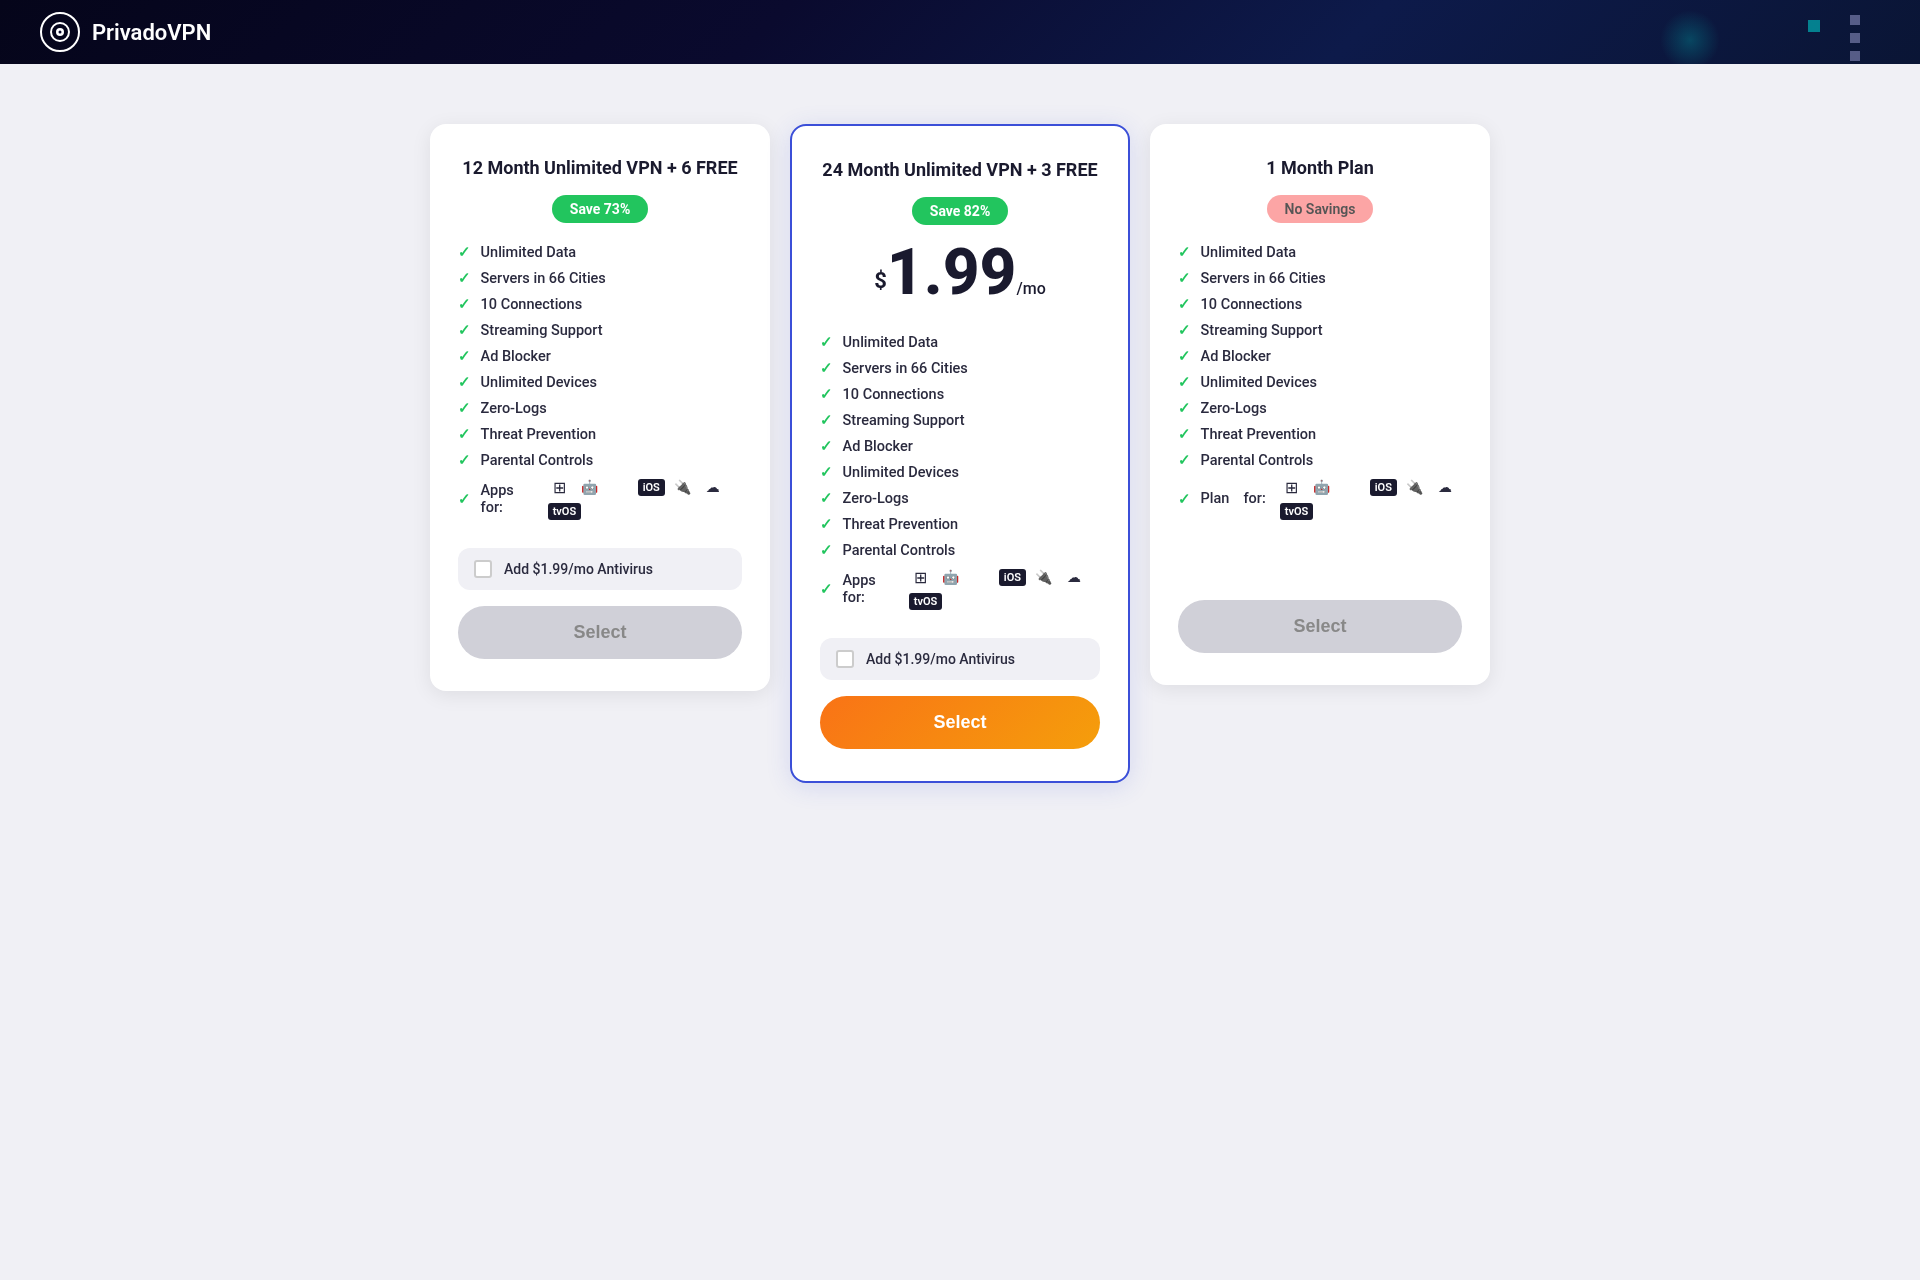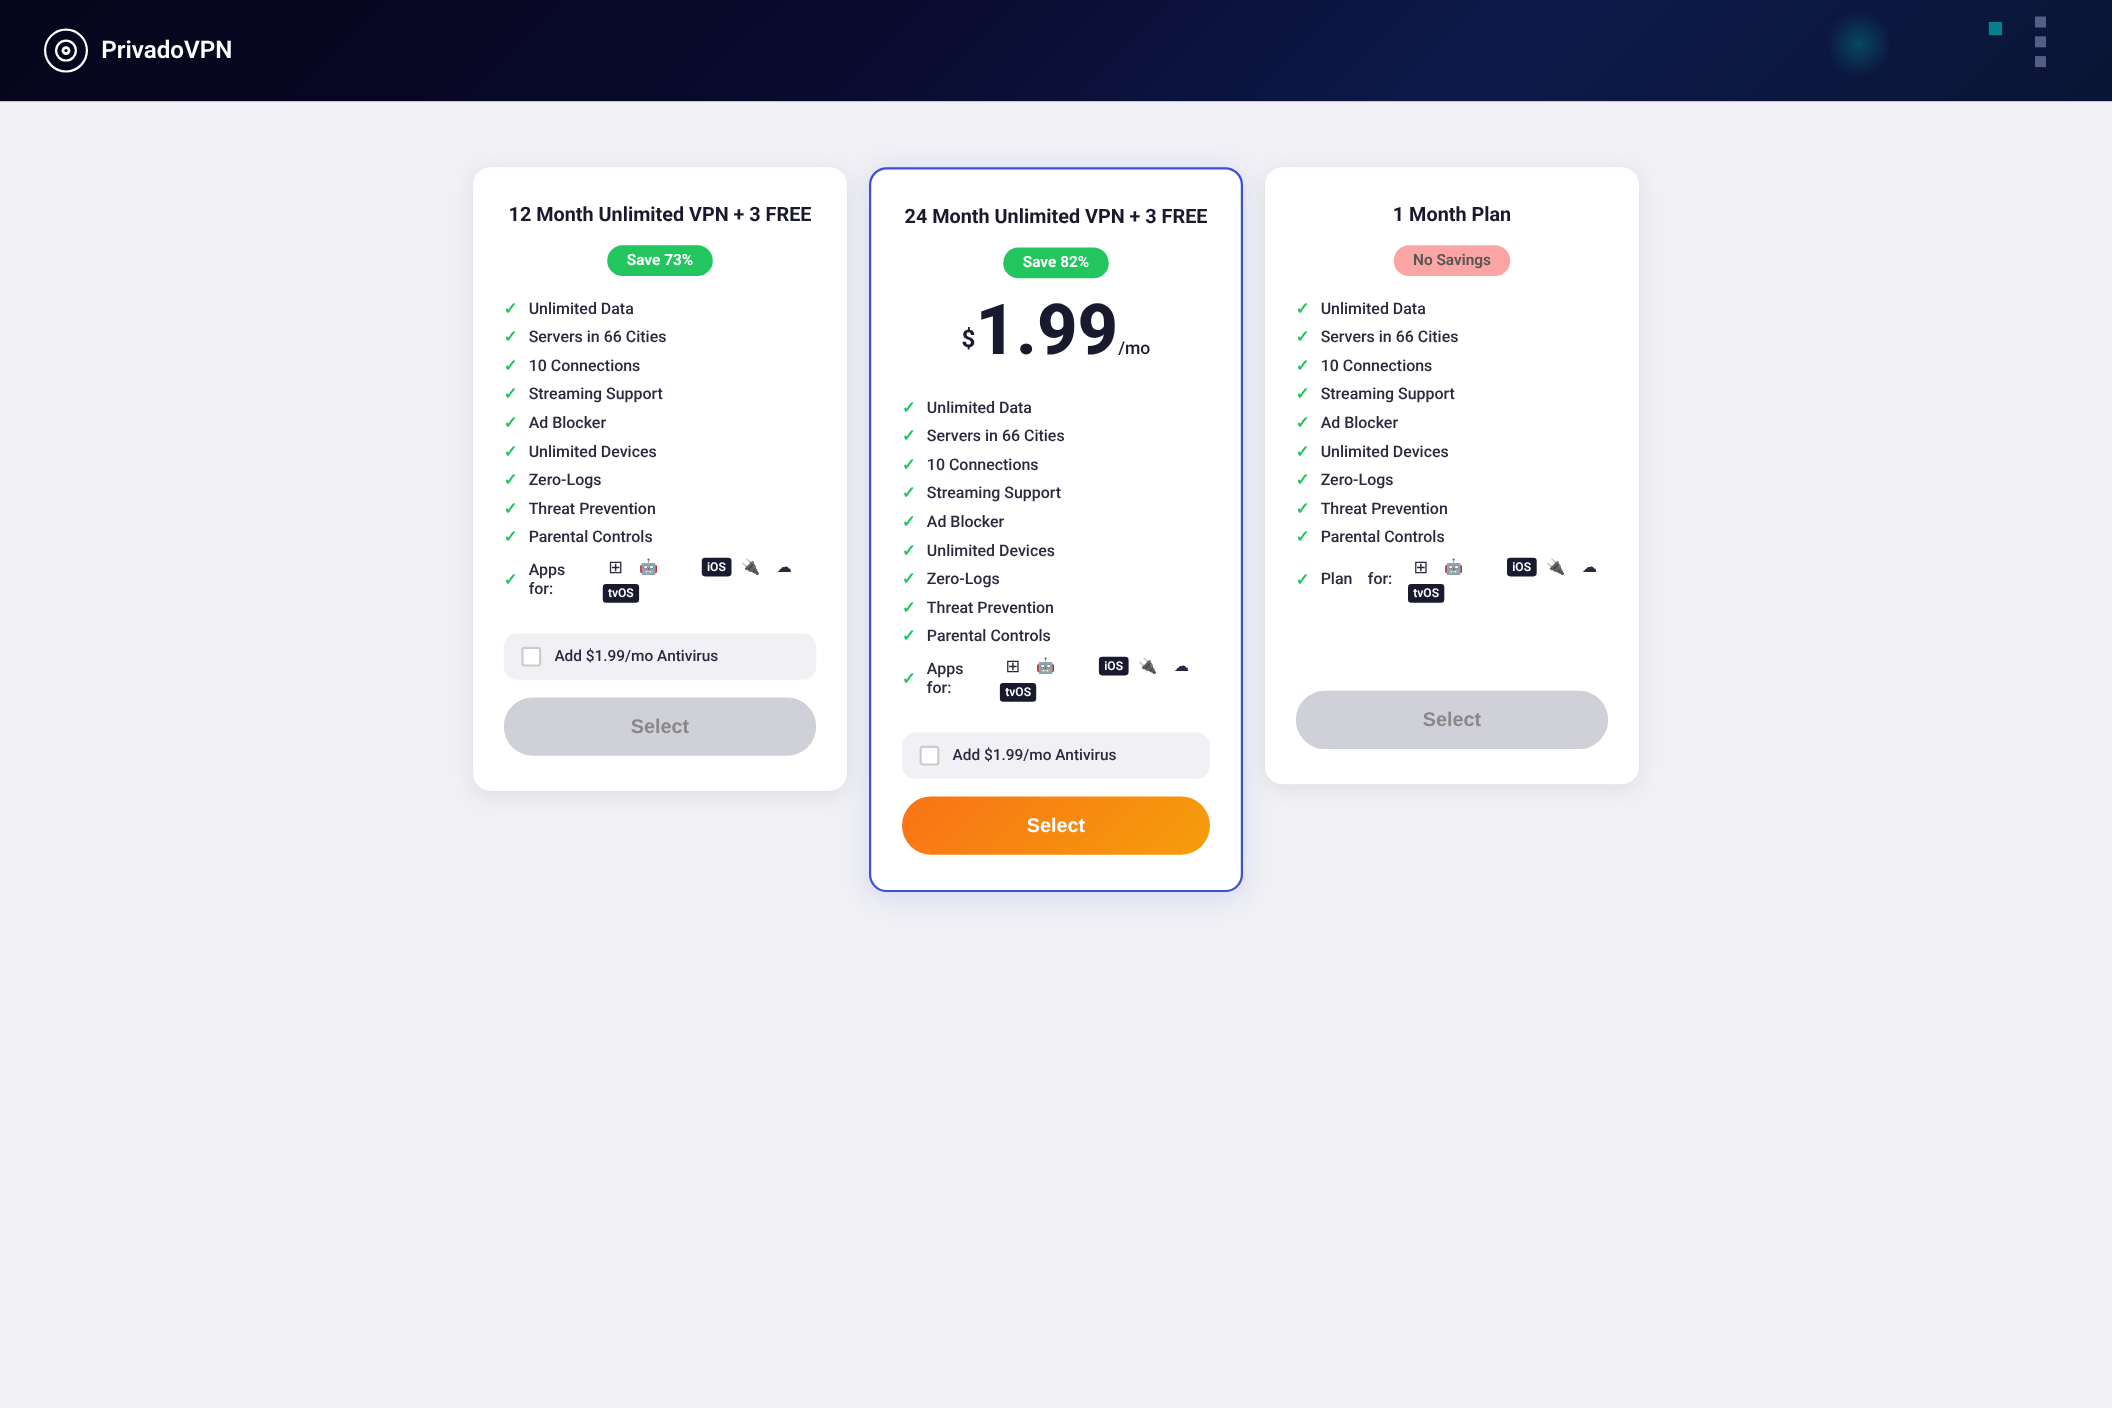--- a/index.html
+++ b/index.html
@@ -5,21 +5,21 @@
     * { box-sizing: border-box; margin: 0; padding: 0; }
     body {
       font-family: -apple-system, BlinkMacSystemFont, 'Segoe UI', Roboto, sans-serif;
       background: #f0f0f5;
       min-height: 1280px;
     }
 
     
     .header {
       background: linear-gradient(135deg, #05051a 0%, #0a0a2e 40%, #0d1a4a 70%, #0a1535 100%);
-      height: 92px;
+      height: 64px;
       display: flex;
       align-items: center;
       padding: 15px 40px;
       position: relative;
       overflow: hidden;
     }
     .header::before {
       content: '';
       position: absolute;
       right: 200px;
@@ -260,21 +260,21 @@
   <div class="header-dots">
     <div class="dot"></div>
     <div class="dot"></div>
     <div class="dot"></div>
   </div>
 </header>
 
 <main class="main">
 
   <div class="card">
-    <h2 class="card-title">12 Month Unlimited VPN + 3 FREE</h2>
+    <h2 class="card-title">12 Month Unlimited VPN + 6 FREE</h2>
     <span class="badge badge--green">Save 73%</span>
     <ul class="features-list">
       <li>
           <span class="check-icon">✓</span>
           <span>Unlimited Data</span>
         </li>
       <li>
           <span class="check-icon">✓</span>
           <span>Servers in 66 Cities</span>
         </li>

